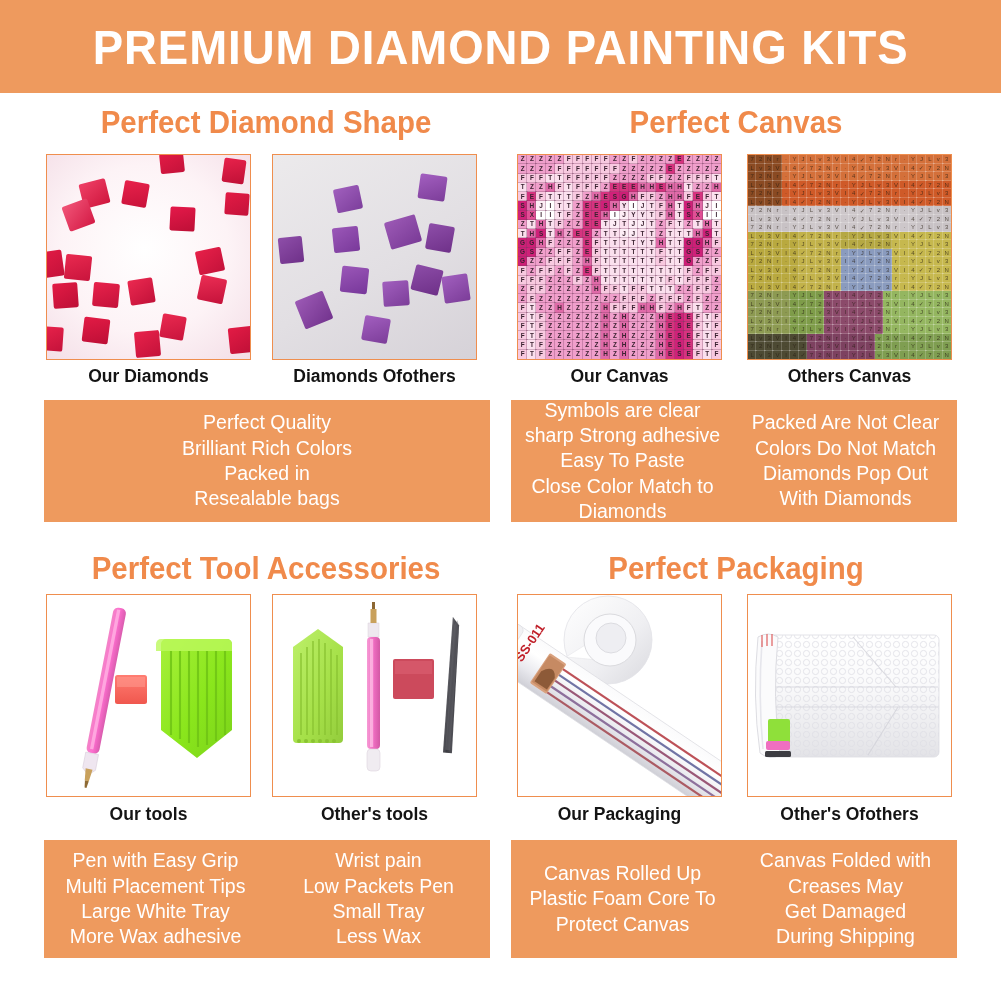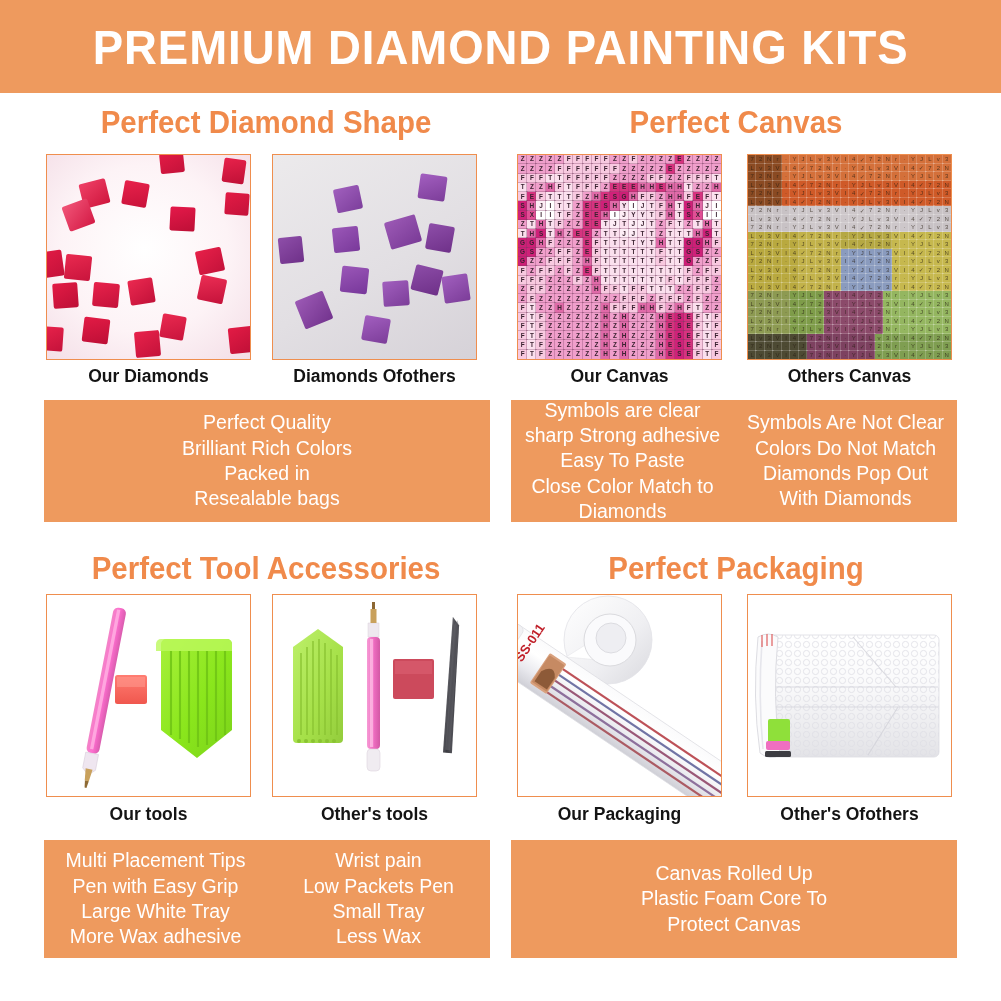--- a/index.html
+++ b/index.html
@@ -1271,21 +1271,21 @@
 
   <div class="panel" style="left:511px; top:400px; width:446px; height:122px;">
     <div class="col">
       <span>Symbols are clear</span>
       <span>sharp Strong adhesive</span>
       <span>Easy To Paste</span>
       <span>Close Color Match to</span>
       <span>Diamonds</span>
     </div>
     <div class="col">
-      <span>Symbols Are Not Clear</span>
+      <span>Packed Are Not Clear</span>
       <span>Colors Do Not Match</span>
       <span>Diamonds Pop Out</span>
       <span>With Diamonds</span>
     </div>
   </div>
 
   <div class="frame" style="left:46px; top:594px; width:205px; height:203px;">
     <div class="inner" style="background:#ffffff;">
 
       <svg class="tool" style="left:0;top:0;" width="205" height="203" viewBox="0 0 205 203">
@@ -1484,34 +1484,40 @@
         </g>
       </svg>
     </div>
   </div>
 
   <div class="caption" style="left:517px; top:804px; width:205px;">Our Packaging</div>
   <div class="caption" style="left:747px; top:804px; width:205px;">Other's Ofothers</div>
 
   <div class="panel" style="left:44px; top:840px; width:446px; height:118px;">
     <div class="col">
+      <span>Pen with Easy Grip</span>
       <span>Multi Placement Tips</span>
-      <span>Pen with Easy Grip</span>
       <span>Large White Tray</span>
       <span>More Wax adhesive</span>
     </div>
     <div class="col">
       <span>Wrist pain</span>
       <span>Low Packets Pen</span>
       <span>Small Tray</span>
       <span>Less Wax</span>
     </div>
   </div>
 
   <div class="panel" style="left:511px; top:840px; width:446px; height:118px;">
     <div class="col">
       <span>Canvas Rolled Up</span>
       <span>Plastic Foam Core To</span>
       <span>Protect Canvas</span>
     </div>
+    <div class="col">
+      <span>Canvas Folded with</span>
+      <span>Creases May</span>
+      <span>Get Damaged</span>
+      <span>During Shipping</span>
+    </div>
   </div>
 
 </div>
 
 </body></html>

